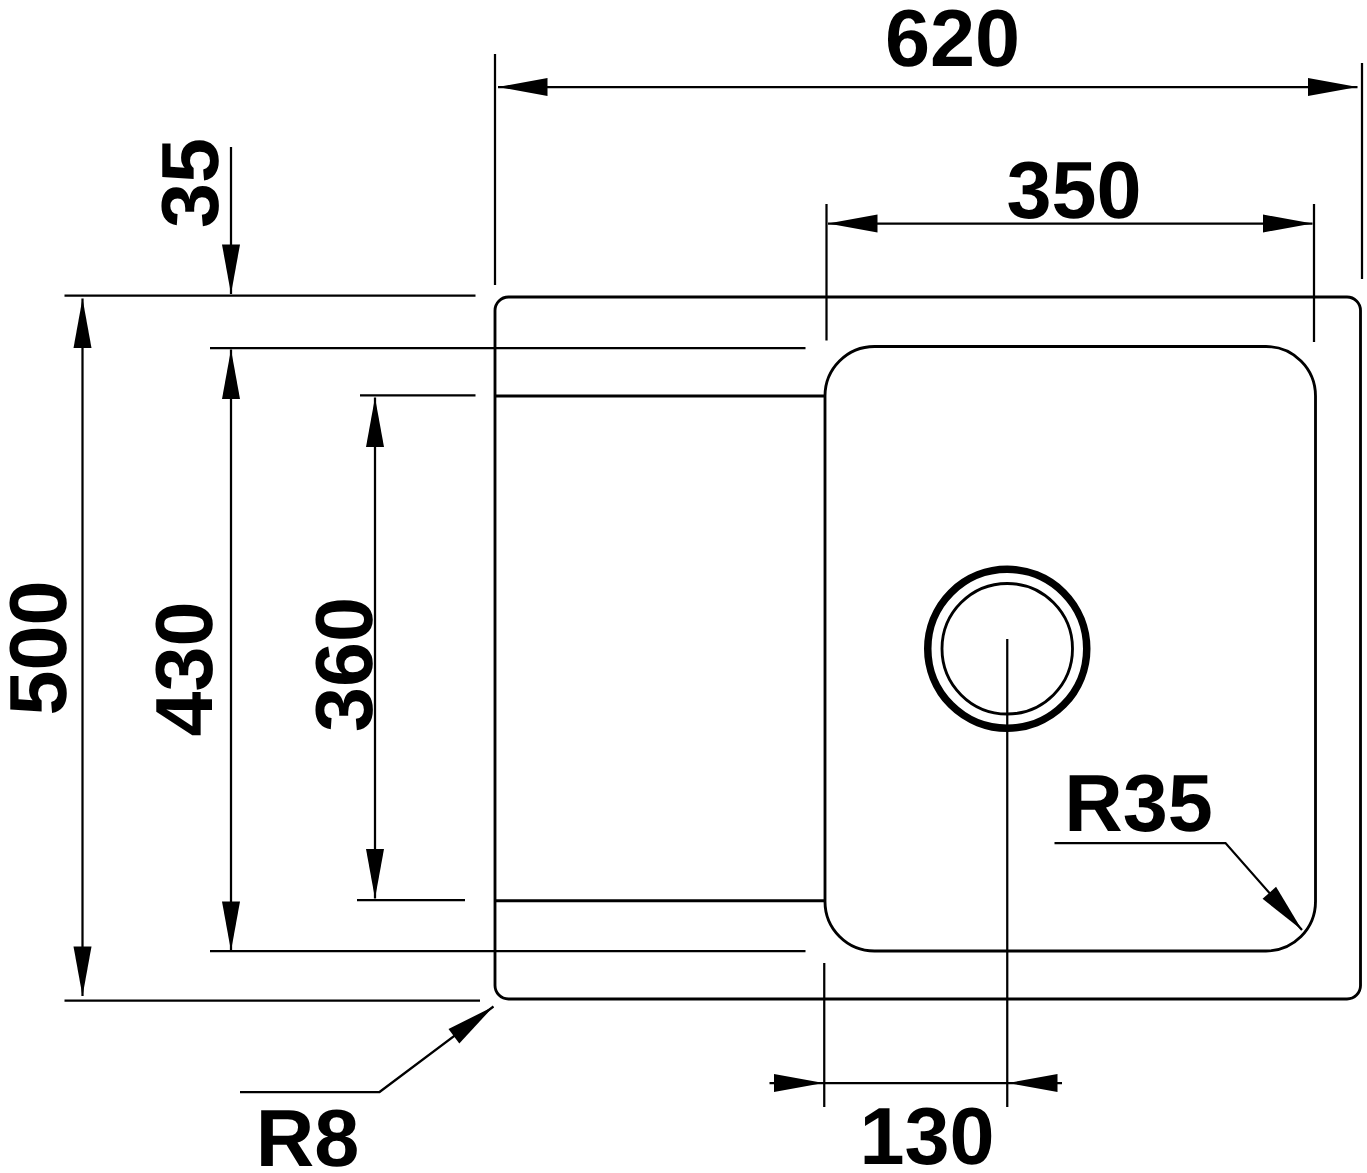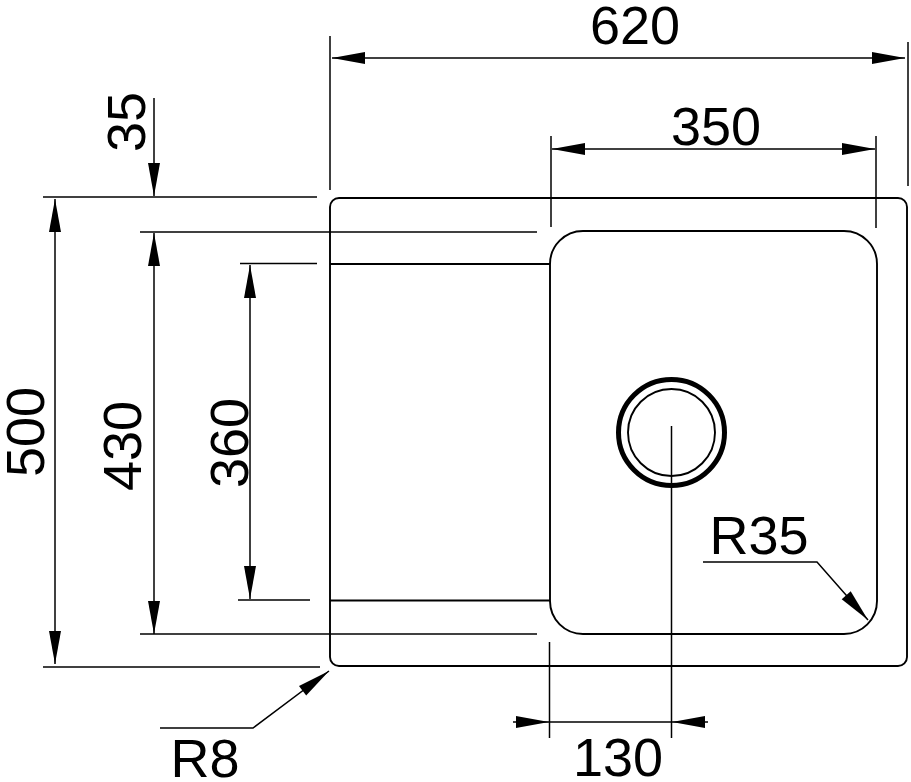--- a/index.html
+++ b/index.html
@@ -7,20 +7,21 @@
     padding: 0;
     background: #ffffff;
     width: 911px;
     height: 782px;
     overflow: hidden;
   }
   .drawing-wrap {
     width: 720px;
     height: 782px;
     background: #ffffff;
+    font-weight: bold;
   }
   svg text {
     font-family: "Liberation Sans", "DejaVu Sans", sans-serif;
     font-size: 54px;
     fill: #000000;
   }
   .thin  { stroke: #000000; stroke-width: 1.5; fill: none; }
   .edge  { stroke: #000000; stroke-width: 1.9; fill: none; }
   .thick { stroke: #000000; stroke-width: 5;   fill: none; }
   .arrow { fill: #000000; stroke: none; }

